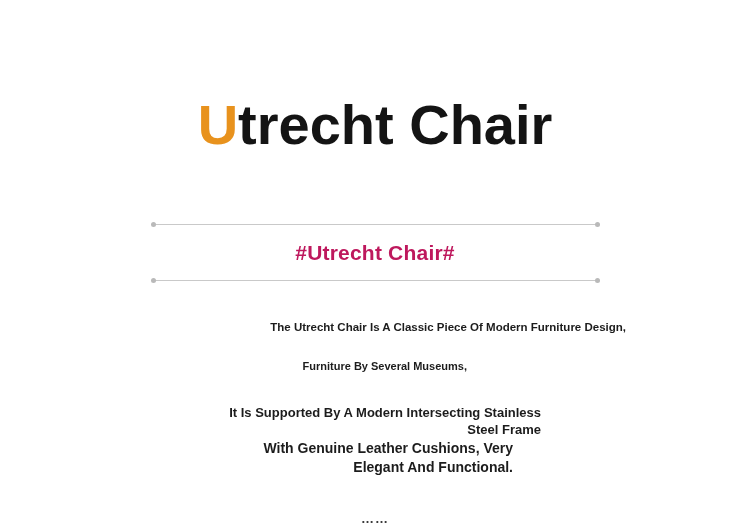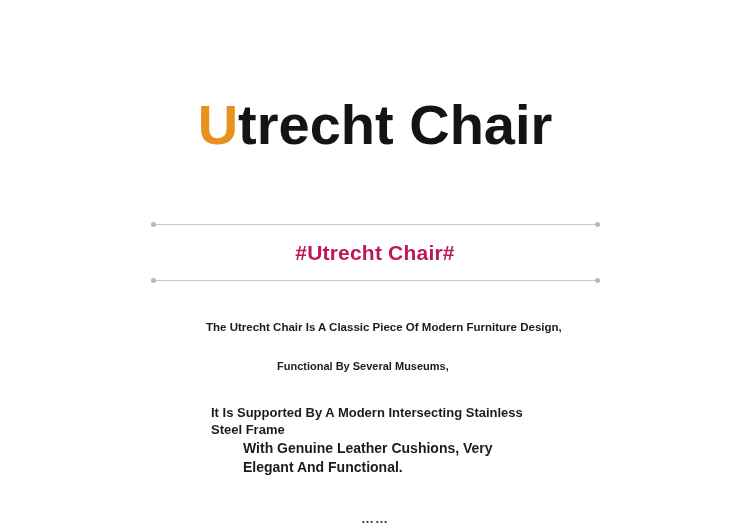--- a/index.html
+++ b/index.html
@@ -75,20 +75,21 @@
   .body-block {
     margin-top: 38px;
     position: relative;
     height: 250px;
   }
   .para {
     position: absolute;
     font-weight: 700;
     color: #1c1c1c;
     line-height: 1.45;
+    text-align: right;
   }
   .p1 {
     left: 206px;
     top: 0px;
     font-size: 11.5px;
     width: 420px;
   }
   .p2 {
     left: 277px;
     top: 40px;
@@ -131,19 +132,19 @@
   </div>
 
   <div class="rule-block">
     <div class="rule"></div>
     <div class="subtitle">#Utrecht Chair#</div>
     <div class="rule"></div>
   </div>
 
   <div class="body-block">
     <div class="para p1">The Utrecht Chair Is A Classic Piece Of Modern Furniture Design,</div>
-    <div class="para p2">Functional By Several Museums,</div>
+    <div class="para p2">Furniture By Several Museums,</div>
     <div class="para p3">It Is Supported By A Modern Intersecting Stainless Steel Frame</div>
     <div class="para p4">With Genuine Leather Cushions, Very Elegant And Functional.</div>
     <div class="ellipsis">……</div>
   </div>
 
 </div>
 
 </body></html>

